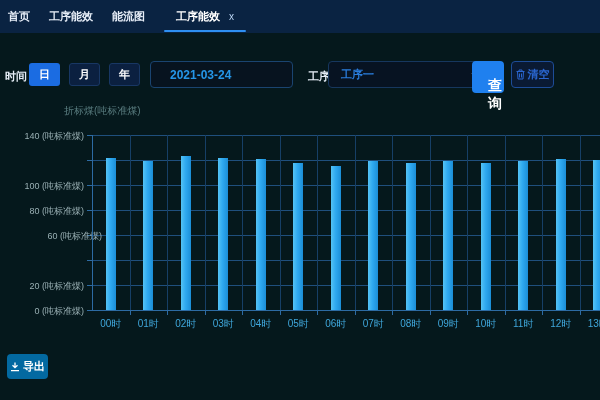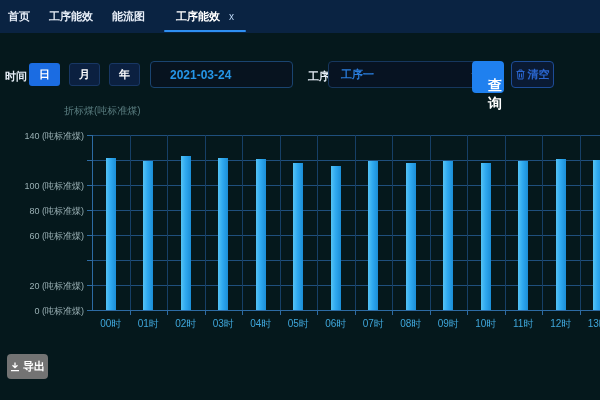--- a/index.html
+++ b/index.html
@@ -44,21 +44,21 @@
   .grid-h{position:absolute;height:1px;background:#1f4f7d;}
   .grid-v{position:absolute;width:1px;background:#163f66;}
   .axisline{position:absolute;background:#2d6ba3;}
   .ytickmark{position:absolute;width:5px;height:1px;background:#2d6ba3;}
   .xtickmark{position:absolute;width:1px;height:4px;background:#2d6ba3;}
   .ylabel{position:absolute;left:0;width:84px;text-align:right;font-size:9px;color:#9ab0b4;}
   .xlabel{position:absolute;width:40px;text-align:center;font-size:10px;color:#3fa6da;}
   .bar{position:absolute;width:10px;background:linear-gradient(90deg,#55c3f4 0%,#2fa9f0 45%,#1b8ed7 100%);}
 
   
-  .btn-export{position:absolute;left:7px;top:354px;width:41px;height:25px;background:#737373;
+  .btn-export{position:absolute;left:7px;top:354px;width:41px;height:25px;background:#0369a1;
        border:none;border-radius:4px;color:#fff;font-size:11px;font-weight:bold;
        display:flex;align-items:center;justify-content:center;gap:3px;cursor:pointer;padding:0;}
 </style>
 </head>
 <body>
 
 <div class="app">
 
   <header class="tabbar">
     <nav id="tabs" style="display:flex;gap:19px;">
@@ -107,21 +107,21 @@
   <div id="plot">
       <div class="ytickmark" style="left: 87px; top: 310px;"></div>
       <div class="ylabel" style="top: 305px;">0 (吨标准煤)</div>
       <div class="grid-h" style="left: 92px; top: 285px; width: 525px;"></div>
       <div class="ytickmark" style="left: 87px; top: 285px;"></div>
       <div class="ylabel" style="top: 280px;">20 (吨标准煤)</div>
       <div class="grid-h" style="left: 92px; top: 260px; width: 525px;"></div>
       <div class="ytickmark" style="left: 87px; top: 260px;"></div>
       <div class="grid-h" style="left: 92px; top: 235px; width: 525px;"></div>
       <div class="ytickmark" style="left: 87px; top: 235px;"></div>
-      <div class="ylabel" style="top: 230px;">60 (吨标准煤)</div>
+      <div class="ylabel" style="top: 230px; padding-left: 18px;">60 (吨标准煤)</div>
       <div class="grid-h" style="left: 92px; top: 210px; width: 525px;"></div>
       <div class="ytickmark" style="left: 87px; top: 210px;"></div>
       <div class="ylabel" style="top: 205px;">80 (吨标准煤)</div>
       <div class="grid-h" style="left: 92px; top: 185px; width: 525px;"></div>
       <div class="ytickmark" style="left: 87px; top: 185px;"></div>
       <div class="ylabel" style="top: 180px;">100 (吨标准煤)</div>
       <div class="grid-h" style="left: 92px; top: 160px; width: 525px;"></div>
       <div class="ytickmark" style="left: 87px; top: 160px;"></div>
       <div class="grid-h" style="left: 92px; top: 135px; width: 525px;"></div>
       <div class="ytickmark" style="left: 87px; top: 135px;"></div>

